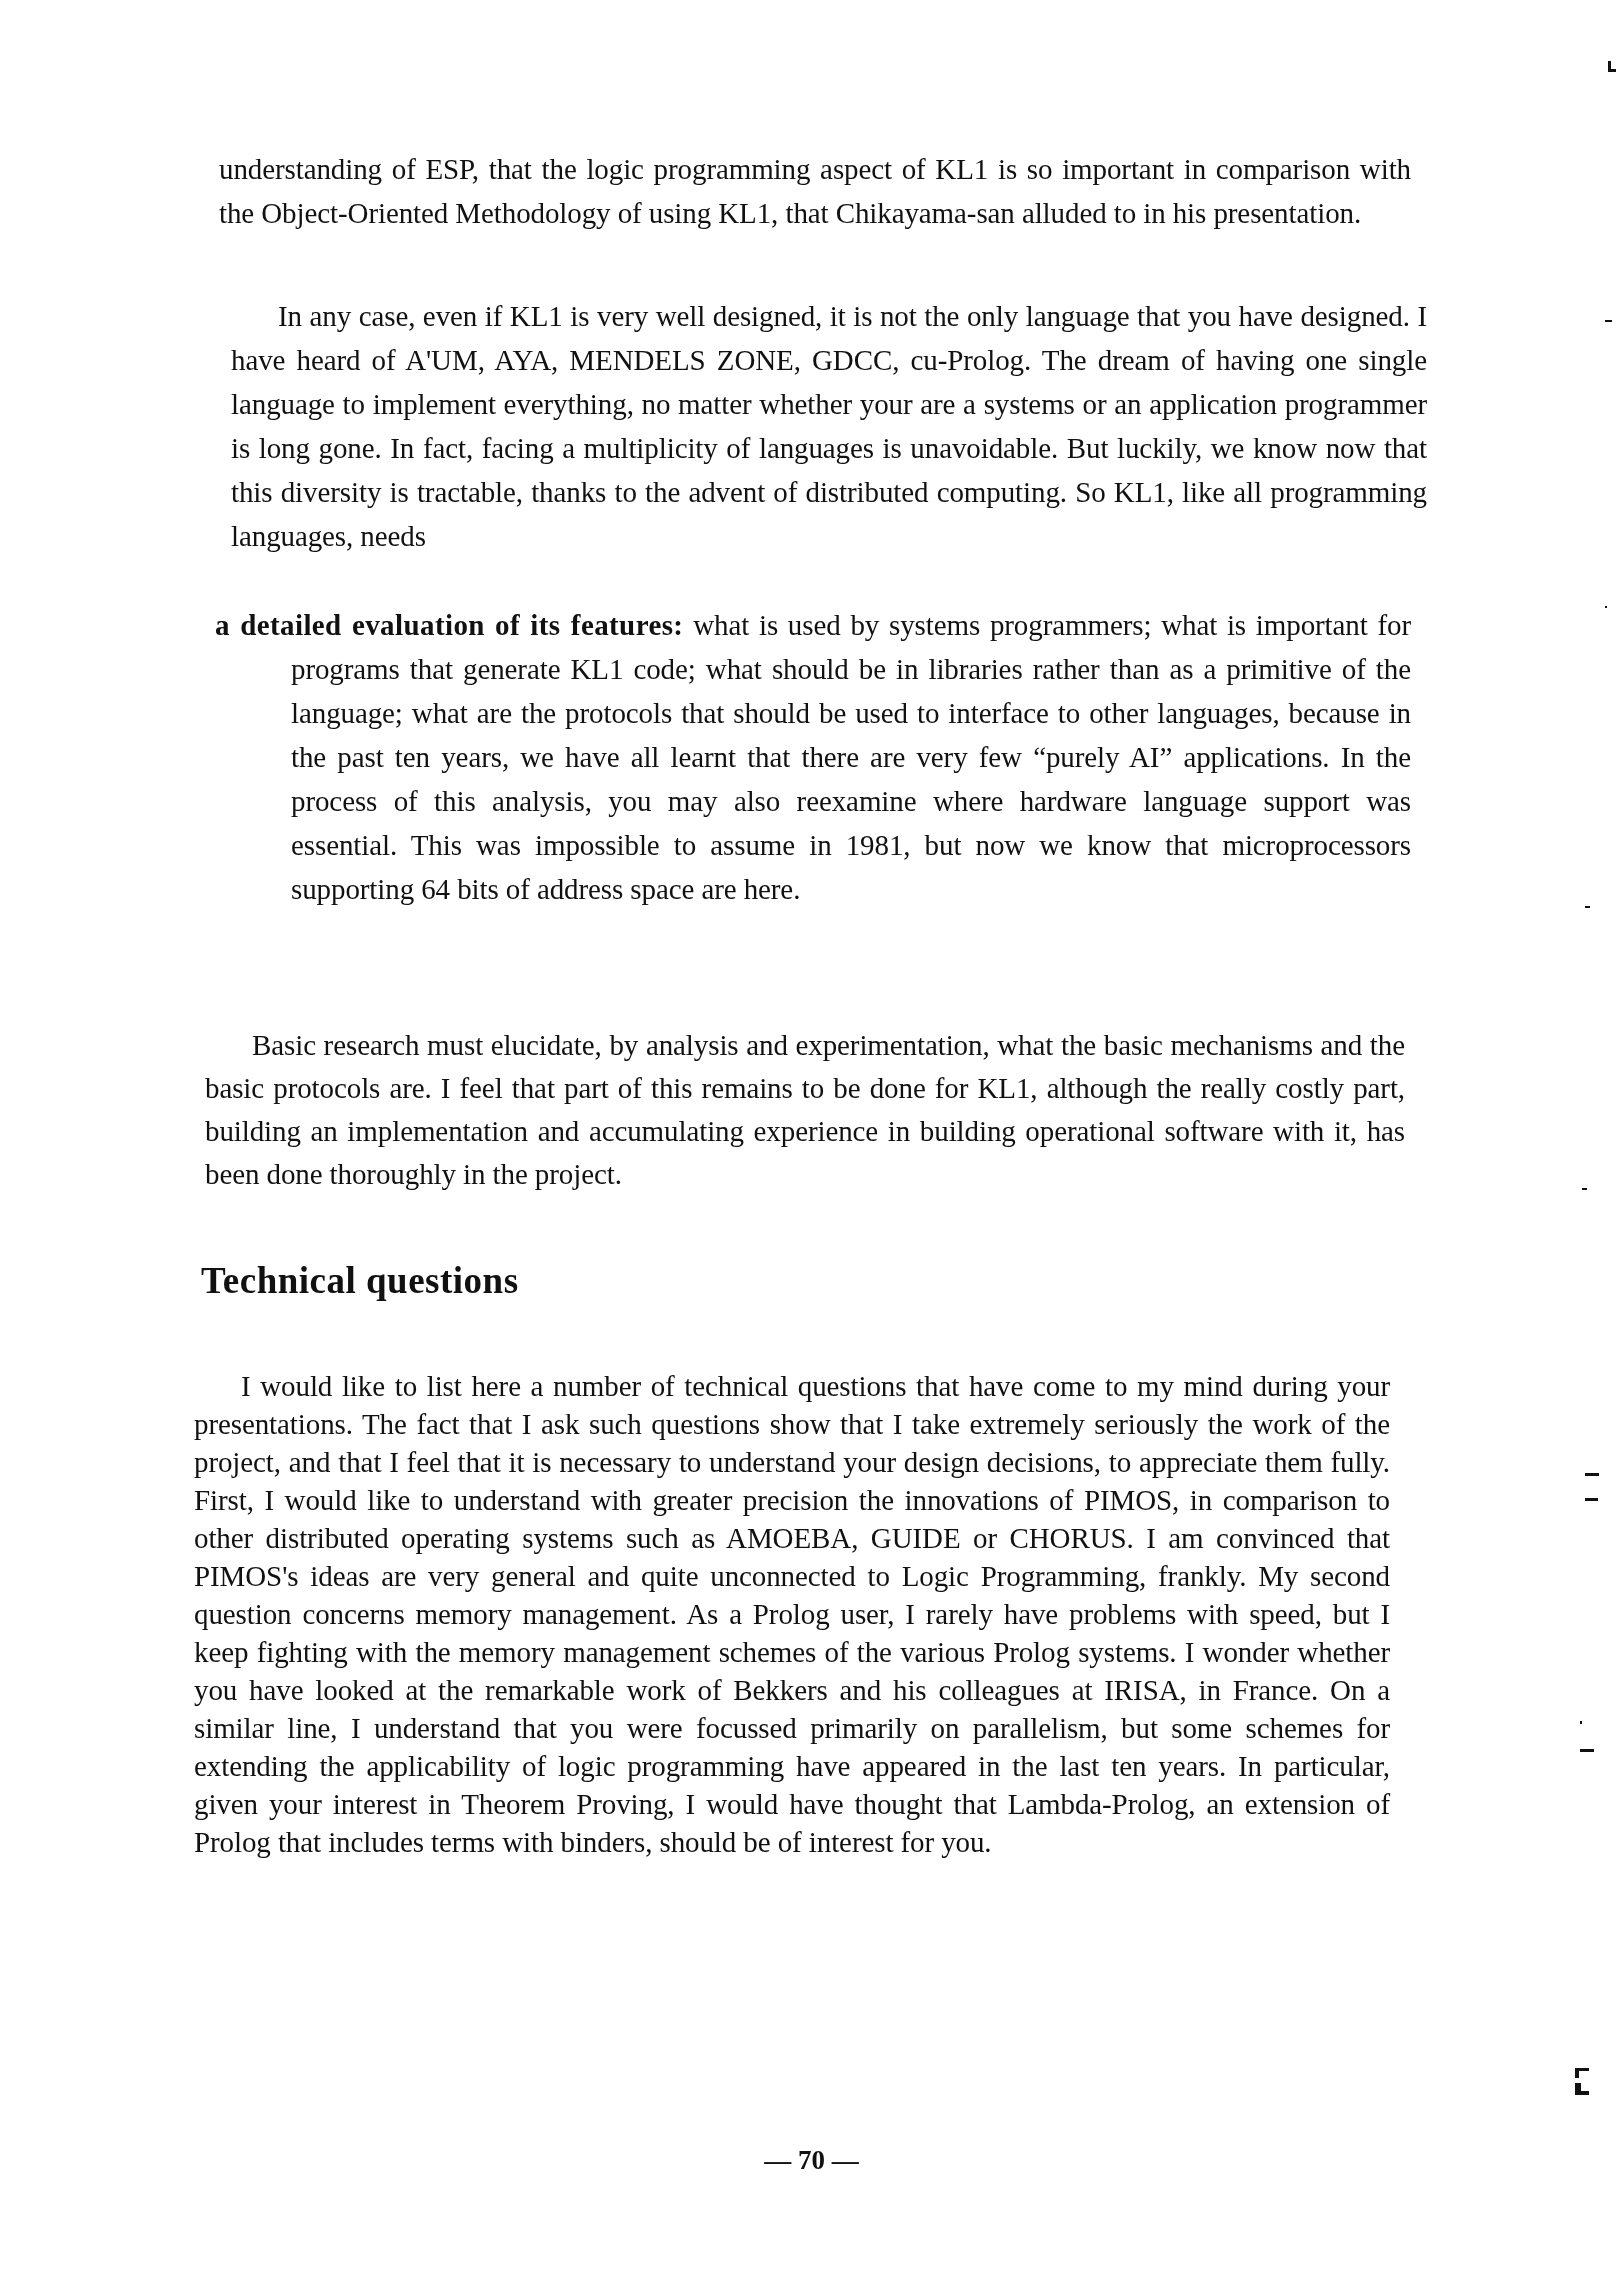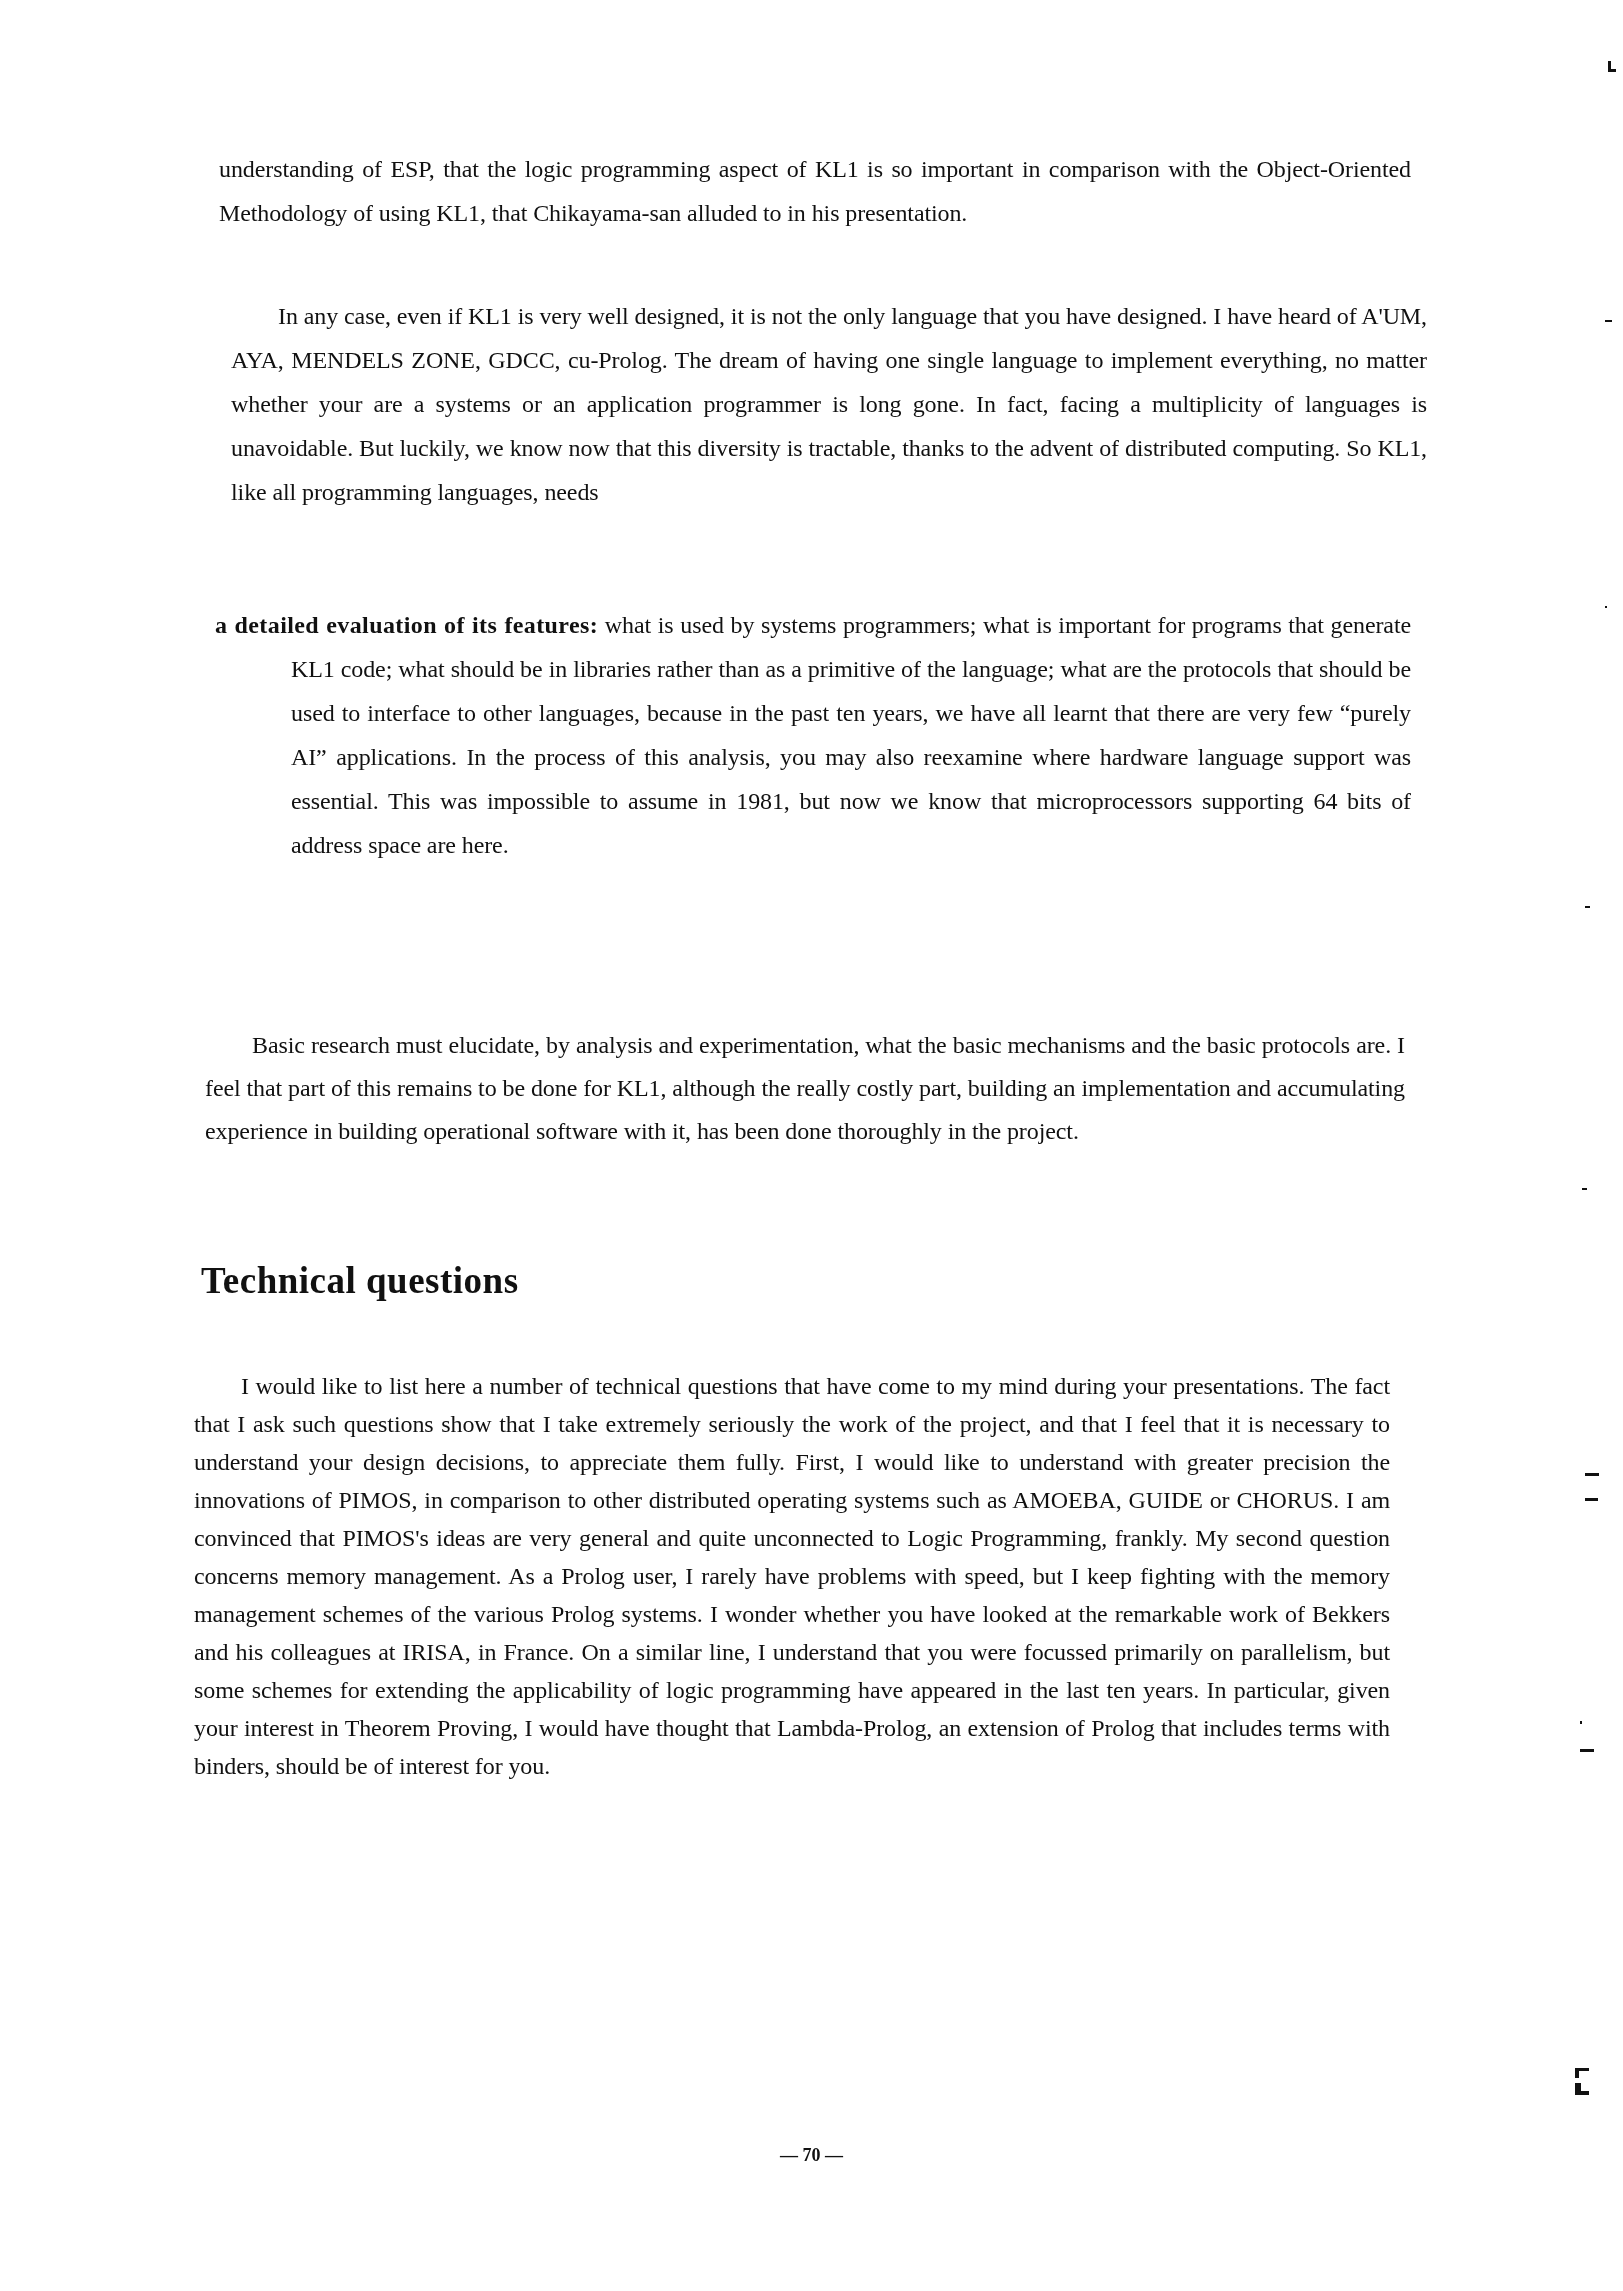--- a/index.html
+++ b/index.html
@@ -16,21 +16,21 @@
       color: #111111;
     }
     .page {
       position: absolute;
       left: 0; top: 0;
       width: 1623px;
       height: 2292px;
     }
     .text-block {
       position: absolute;
-      font-size: 24px;
+      font-size: 29px;
       line-height: 44px;
       text-align: justify;
       letter-spacing: -0.1px;
     }
     .text-block p {
       margin: 0;
     }
     .indent { text-indent: 47px; }
     .block1 { left: 219px; top: 147px; width: 1192px; }
     .block2 { left: 231px; top: 294px; width: 1196px; }
@@ -54,21 +54,21 @@
       margin: 0;
       letter-spacing: 0.5px;
     }
     .block4 { left: 194px; top: 1345px; width: 1196px; line-height: 38px; margin-top: 22px; }
     .footer-page {
       position: absolute;
       left: 0;
       width: 1623px;
       top: 2145px;
       text-align: center;
-      font-size: 18px;
+      font-size: 27px;
       font-weight: bold;
     }
     .scan-mark {
       position: absolute;
       background: #111;
     }
   </style>
 </head>
 <body>
 

